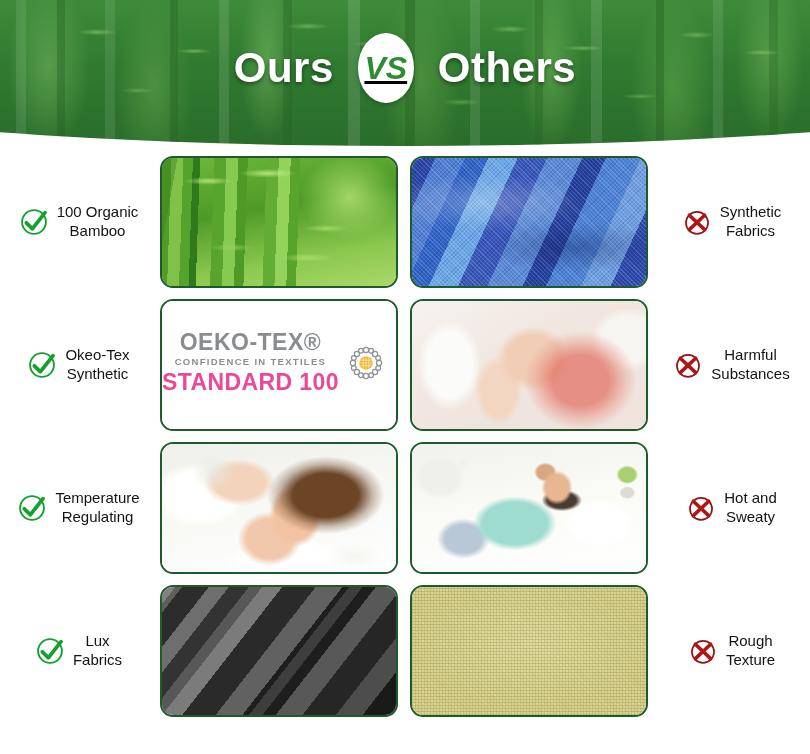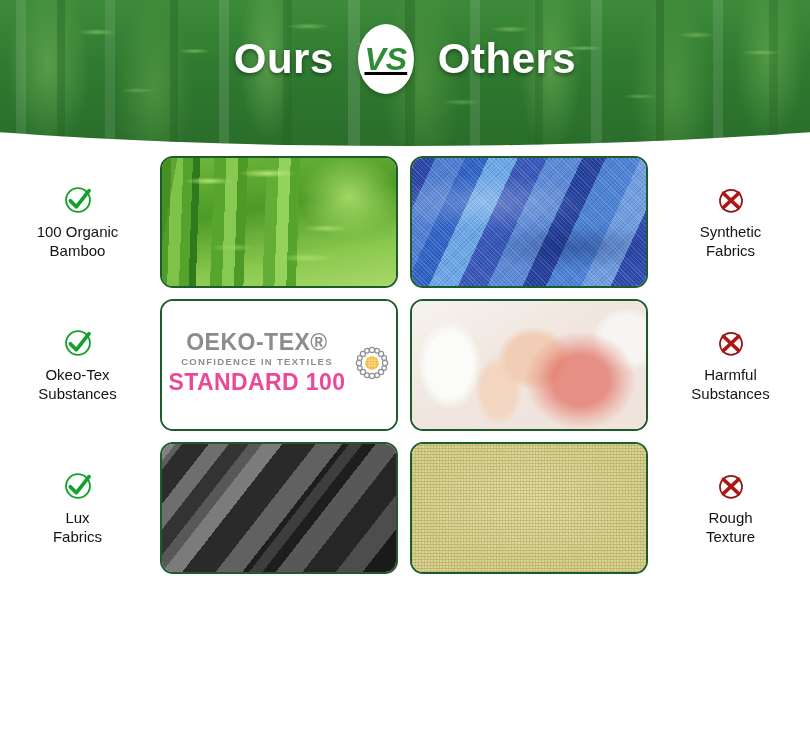--- a/index.html
+++ b/index.html
@@ -61,21 +61,21 @@
       radial-gradient(ellipse 28px 5px at 86% 24%, rgba(152,208,112,.5), transparent 65%),
       radial-gradient(ellipse 30px 4px at 94% 36%, rgba(168,220,125,.45), transparent 65%),
       radial-gradient(ellipse 26px 4px at 17% 62%, rgba(150,205,112,.4), transparent 65%),
       radial-gradient(ellipse 30px 5px at 57% 70%, rgba(160,212,118,.38), transparent 65%),
       radial-gradient(ellipse 28px 4px at 79% 66%, rgba(155,208,115,.4), transparent 65%);
       -webkit-clip-path: ellipse(118% 100% at 50% 0%);
       clip-path: ellipse(118% 100% at 50% 0%);
   }
 
   .header-inner{
-    position:absolute;left:0;top:0;width:810px;height:118px;
+    position:absolute;left:0;top:9px;width:810px;height:118px;
     display:flex;align-items:center;justify-content:center;gap:24px;
   }
   .hdr-word{
     color:#ffffff;font-size:42px;font-weight:bold;letter-spacing:.5px;
     text-shadow:0 2px 4px rgba(0,0,0,.45);
     line-height:1;
   }
   .vs-badge{
     width:56px;height:70px;border-radius:50%;
     background:#ffffff;
@@ -89,21 +89,21 @@
   }
 
   
   .rows{position:absolute;left:0;top:150px;width:810px;}
   .row{
     display:flex;align-items:center;
     height:143px;
   }
   .side{
     width:155px;flex:0 0 155px;
-    display:flex;flex-direction:column;align-items:center;justify-content:center;
+    display:flex;flex-direction:row;align-items:center;justify-content:center;
     gap:6px;
   }
   .side-label{
     font-size:15px;color:#131313;text-align:center;line-height:1.25;
     white-space:pre-line;
   }
   .icon-circle{width:34px;height:34px;display:block;}
 
   .panel{
     width:238px;flex:0 0 238px;
@@ -154,21 +154,21 @@
       repeating-linear-gradient(-45deg, rgba(0,0,40,.4) 0 1px, transparent 1px 3px);
   }
   .art-blue::before{
     content:"";position:absolute;inset:0;z-index:1;
     background:
       radial-gradient(ellipse 150px 40px at 30% 35%, rgba(255,255,255,.25), transparent 70%),
       radial-gradient(ellipse 130px 35px at 70% 70%, rgba(10,25,90,.35), transparent 70%);
   }
 
   
-  .art-oeko{background:#ffffff;display:flex;align-items:center;justify-content:center;}
+  .art-oeko{background:#ffffff;display:flex;align-items:center;}
   .oeko-wrap{display:flex;align-items:center;gap:10px;transform:translateY(-2px);}
   .oeko-text{display:flex;flex-direction:column;align-items:center;}
   .oeko-top{font-size:23px;font-weight:bold;color:#8a8d8f;letter-spacing:.5px;line-height:1.05;}
   .oeko-sub{font-size:9.5px;font-weight:bold;color:#8a8d8f;letter-spacing:1.3px;line-height:1.6;}
   .oeko-std{font-size:23px;font-weight:bold;color:#ec4899;letter-spacing:.4px;line-height:1.1;}
   .oeko-flower{width:34px;height:34px;flex:0 0 34px;}
 
   
   .art-sleep{
     background:linear-gradient(170deg,#eef0ea 0%,#f6f6f2 35%,#ffffff 100%);
@@ -287,21 +287,21 @@
     </div>
   </div>
 
   <div class="row">
     <div class="side">
       <svg class="icon-circle" viewBox="0 0 40 40">
         <circle cx="20" cy="20" r="14" fill="none" stroke="#14a02e" stroke-width="2.2"></circle>
         <path d="M11 21 L18 28 L33 9" fill="none" stroke="#14a02e" stroke-width="4.4" stroke-linecap="round" stroke-linejoin="round"></path>
       </svg>
       <div class="side-label">Okeo-Tex
-Substances</div>
+Synthetic</div>
     </div>
     <div class="panel left-panel">
       <div class="pimg art-oeko">
         <div class="oeko-wrap">
           <div class="oeko-text">
             <div class="oeko-top">OEKO-TEX®</div>
             <div class="oeko-sub">CONFIDENCE IN TEXTILES</div>
             <div class="oeko-std">STANDARD 100</div>
           </div>
           <svg class="oeko-flower" viewBox="0 0 60 60">
@@ -349,27 +349,51 @@
     <div class="side">
       <svg class="icon-circle" viewBox="0 0 40 40">
         <circle cx="20" cy="21" r="13" fill="none" stroke="#8f1717" stroke-width="2"></circle>
         <path d="M11 12 L29 29 M29 12 L11 29" fill="none" stroke="#b01515" stroke-width="4.2" stroke-linecap="round"></path>
       </svg>
       <div class="side-label">Harmful
 Substances</div>
     </div>
   </div>
 
-
   <div class="row">
     <div class="side">
       <svg class="icon-circle" viewBox="0 0 40 40">
         <circle cx="20" cy="20" r="14" fill="none" stroke="#14a02e" stroke-width="2.2"></circle>
         <path d="M11 21 L18 28 L33 9" fill="none" stroke="#14a02e" stroke-width="4.4" stroke-linecap="round" stroke-linejoin="round"></path>
       </svg>
+      <div class="side-label">Temperature
+Regulating</div>
+    </div>
+    <div class="panel left-panel">
+      <div class="pimg art-sleep"></div>
+    </div>
+    <div class="panel right-panel">
+      <div class="pimg art-hot"></div>
+    </div>
+    <div class="side">
+      <svg class="icon-circle" viewBox="0 0 40 40">
+        <circle cx="20" cy="21" r="13" fill="none" stroke="#8f1717" stroke-width="2"></circle>
+        <path d="M11 12 L29 29 M29 12 L11 29" fill="none" stroke="#b01515" stroke-width="4.2" stroke-linecap="round"></path>
+      </svg>
+      <div class="side-label">Hot and
+Sweaty</div>
+    </div>
+  </div>
+
+  <div class="row">
+    <div class="side">
+      <svg class="icon-circle" viewBox="0 0 40 40">
+        <circle cx="20" cy="20" r="14" fill="none" stroke="#14a02e" stroke-width="2.2"></circle>
+        <path d="M11 21 L18 28 L33 9" fill="none" stroke="#14a02e" stroke-width="4.4" stroke-linecap="round" stroke-linejoin="round"></path>
+      </svg>
       <div class="side-label">Lux
 Fabrics</div>
     </div>
     <div class="panel left-panel">
       <div class="pimg art-silk"></div>
     </div>
     <div class="panel right-panel">
       <div class="pimg art-burlap"></div>
     </div>
     <div class="side">

